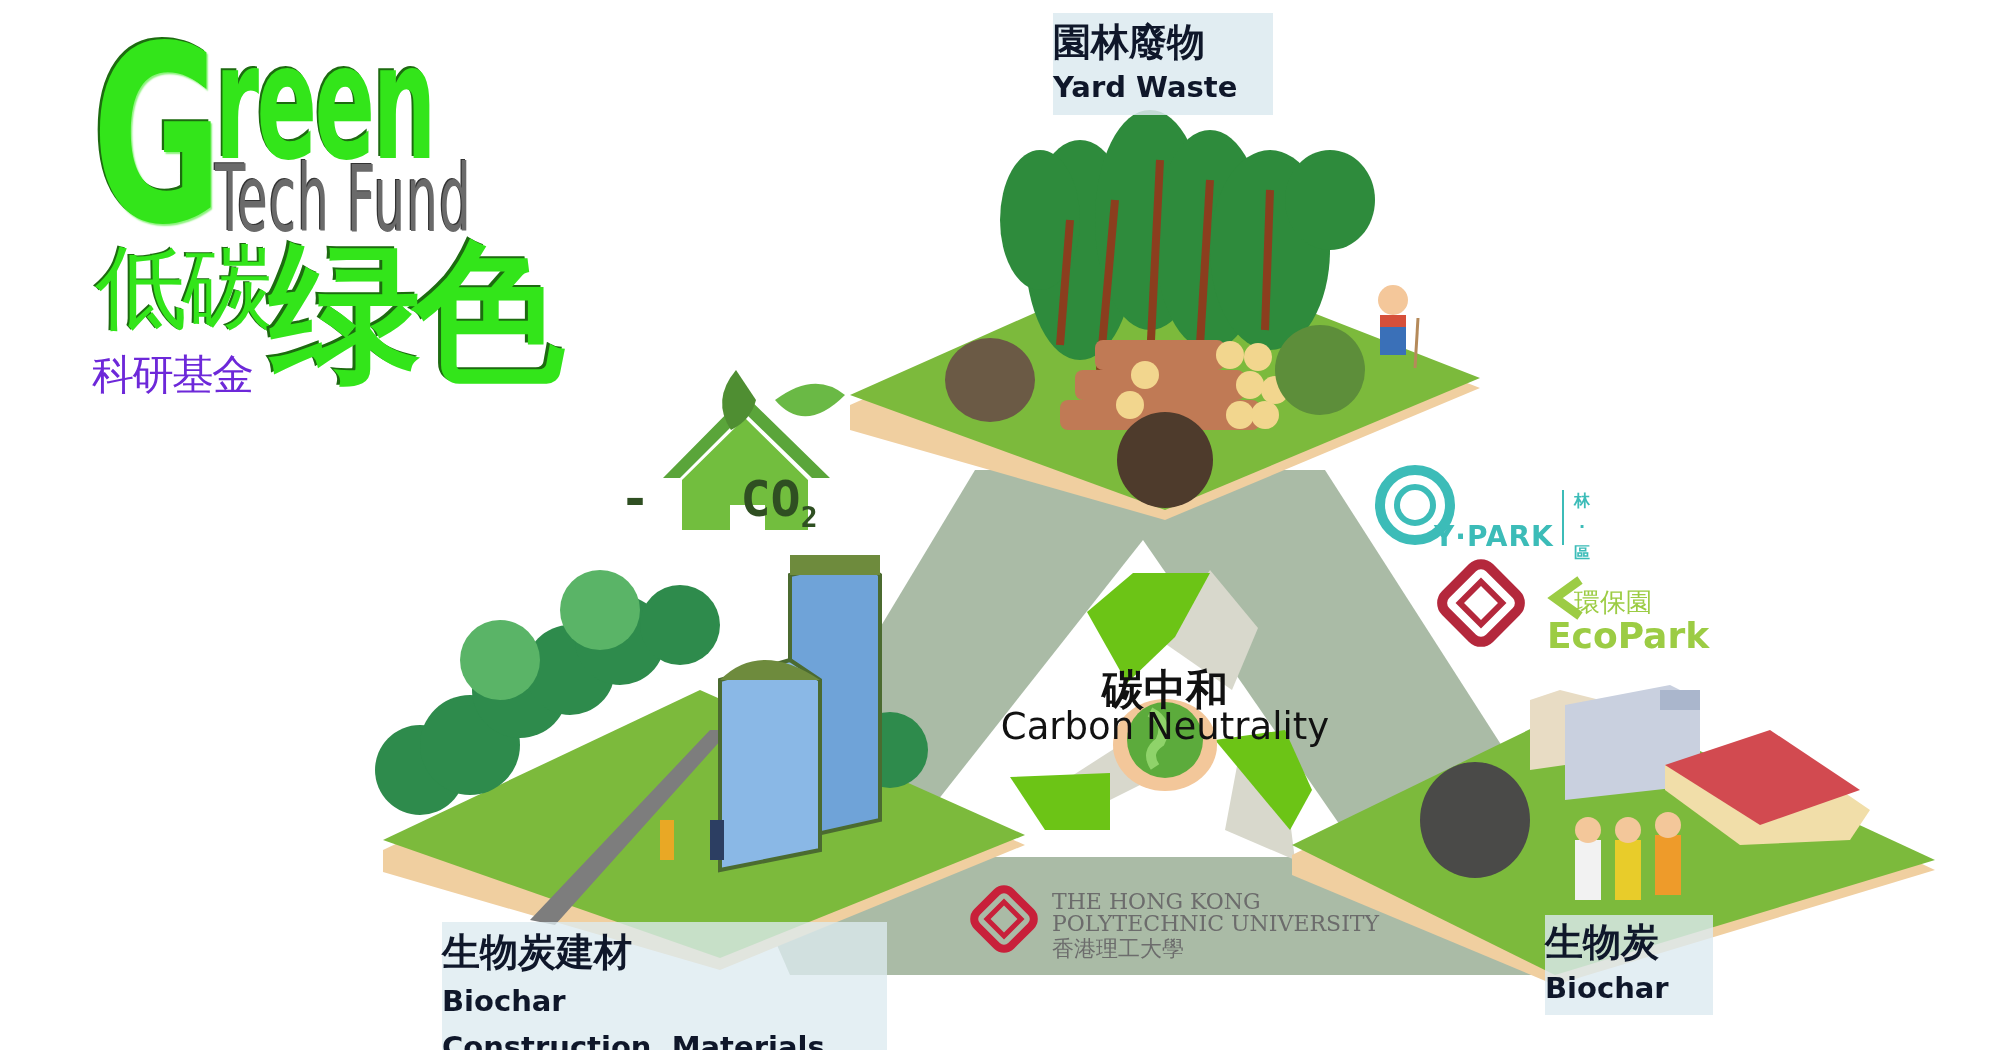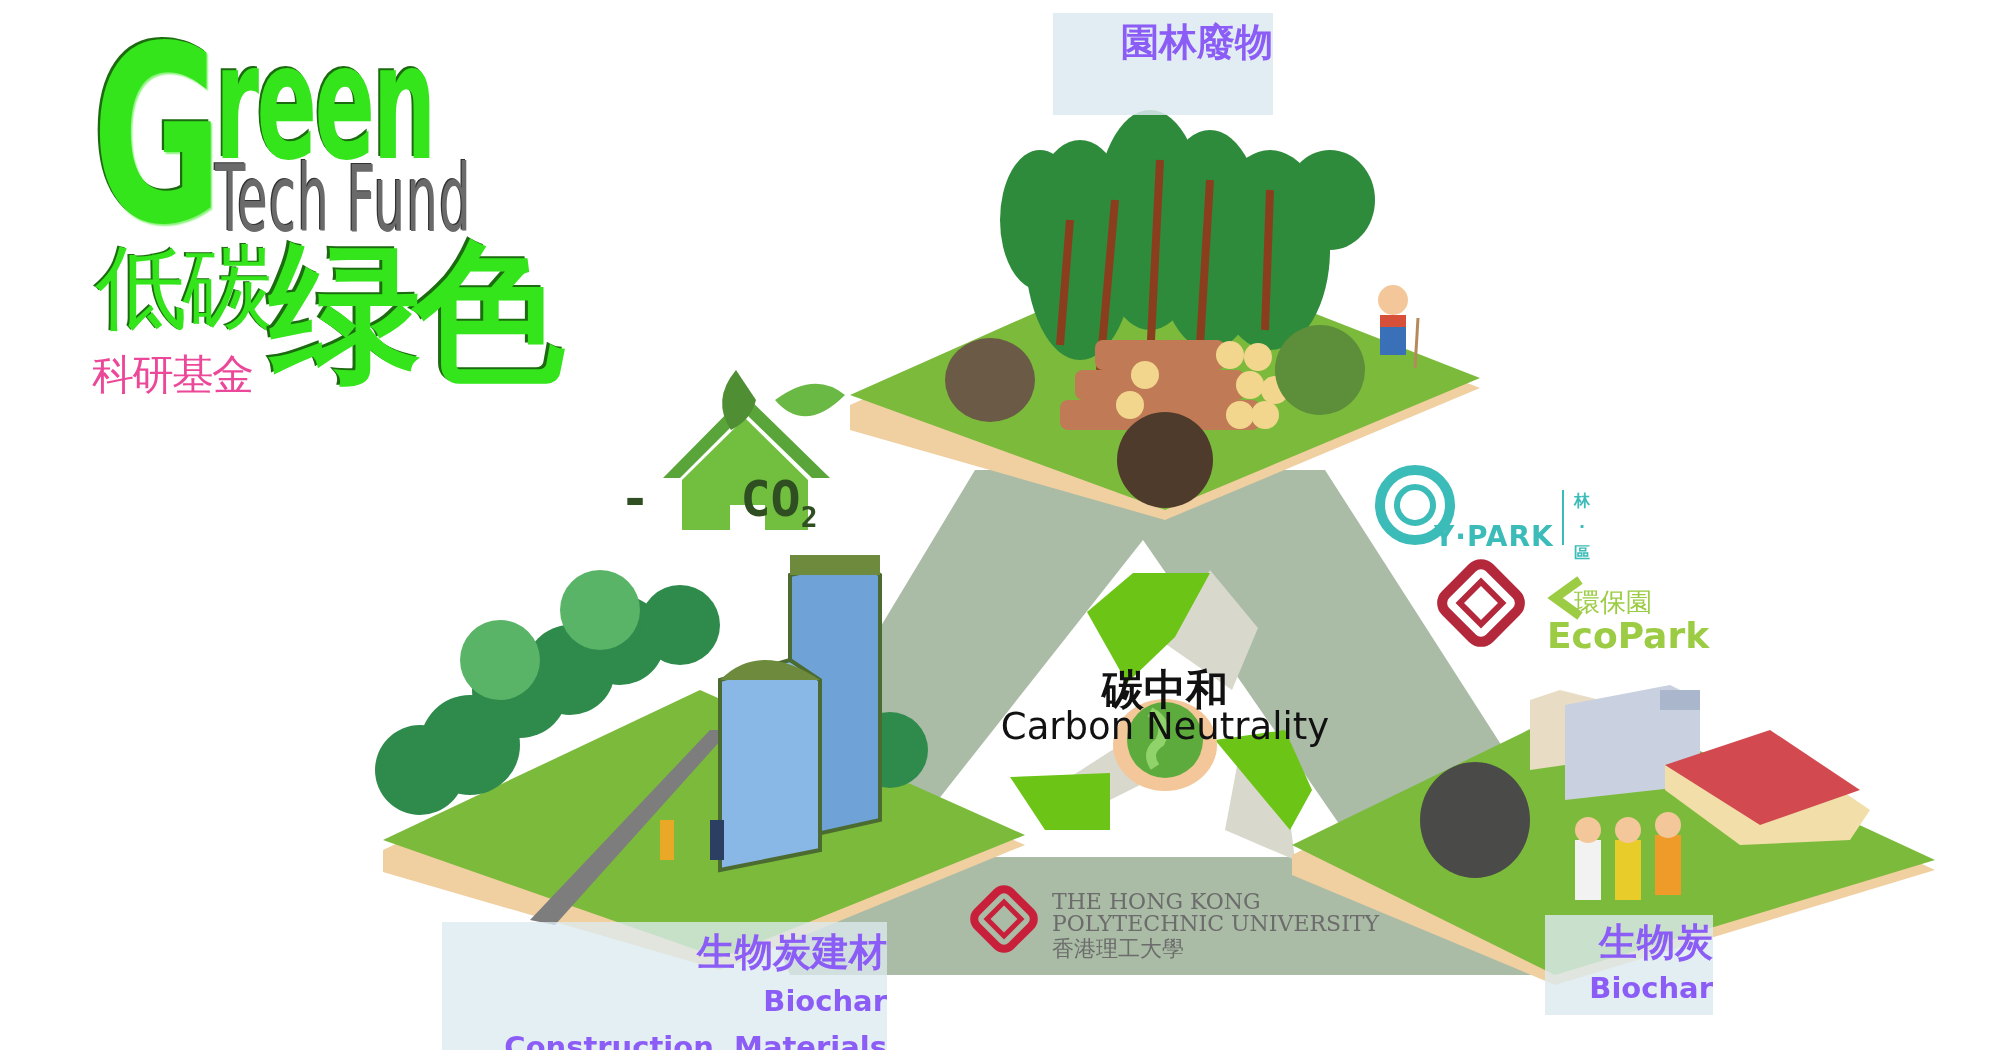--- a/index.html
+++ b/index.html
@@ -1,36 +1,36 @@
 <!DOCTYPE html>
 <html><head>
 <meta charset="utf-8">
 <style>
   html, body { margin:0; padding:0; background:#ffffff; }
   body { width:2000px; height:1050px; position:relative; overflow:hidden;
          font-family:"DejaVu Sans","Liberation Sans",sans-serif; }
   #scene { position:absolute; left:0; top:0; width:2000px; height:1050px; }
-  .label-box { position:absolute; background:rgba(220,234,240,0.85); text-align:right; color:#8b5cf6; }
+  .label-box { position:absolute; background:rgba(220,234,240,0.85); text-align:left; color:#0f172a; }
   .zh { font-weight:bold; font-family:"DejaVu Sans",sans-serif; }
   .en { font-weight:bold; font-family:"DejaVu Sans",sans-serif; }
   
   .logo-g { position:absolute; left:92px; top:22px; font-family:"DejaVu Sans Condensed","DejaVu Sans",sans-serif;
             font-weight:bold; color:#33e51a; font-size:245px; line-height:230px;
             text-shadow:-3px -2px 0 #1d6b10, 2px 2px 2px #8af37a; transform:scaleX(0.72); transform-origin:left top; }
   .logo-reen { position:absolute; left:215px; top:28px; font-weight:bold; color:#33e51a; font-size:160px; line-height:150px;
                letter-spacing:-4px; font-family:"DejaVu Sans Condensed","DejaVu Sans",sans-serif;
                text-shadow:-3px -2px 0 #1d6b10; transform:scaleX(0.62); transform-origin:left top; }
   .logo-tech { position:absolute; left:215px; top:160px; color:#6a6a6a; font-size:92px; line-height:80px;
                font-family:"DejaVu Sans Condensed","DejaVu Sans",sans-serif; transform:scaleX(0.6); transform-origin:left top;
                text-shadow:-2px -1px 0 #333; letter-spacing:2px; }
   .logo-zh1 { position:absolute; left:95px; top:238px; color:#33e51a; font-size:92px; line-height:100px; font-weight:normal;
               text-shadow:-2px -1px 0 #1d6b10; letter-spacing:-4px; }
   .logo-zh2 { position:absolute; left:262px; top:238px; color:#33e51a; font-size:152px; line-height:150px; font-weight:bold;
               text-shadow:-3px -2px 0 #1d6b10; letter-spacing:-8px;margin-left:7px; }
-  .logo-zh3 { position:absolute; left:92px; top:352px; color:#ec4899; font-size:42px; line-height:46px; letter-spacing:-2px; }
+  .logo-zh3 { position:absolute; left:92px; top:352px; color:#6d28d9; font-size:42px; line-height:46px; letter-spacing:-2px; }
   .center-zh { position:absolute; left:1040px; top:650px; width:250px; text-align:center; font-size:42px; font-weight:bold; color:#111;margin-top:12px; }
   .center-en { position:absolute; left:985px; top:705px; width:360px; text-align:center; font-size:37px; font-weight:normal; color:#111; }
   .yp-text { position:absolute; left:1434px; top:520px; color:#3cbcb8; font-weight:bold; font-size:28px; letter-spacing:1px; }
   .yp-zh { position:absolute; left:1572px; top:488px; color:#3cbcb8; font-size:16px; line-height:26px; width:20px; text-align:center; font-weight:bold; }
   .eco-zh { position:absolute; left:1574px; top:585px; color:#9ccc44; font-size:26px; font-weight:normal; }
   .eco-en { position:absolute; left:1547px; top:615px; color:#9ccc44; font-size:36px; font-weight:bold; }
   .polyu-1 { position:absolute; left:1052px; top:889px; color:#6c6c6c; font-family:"DejaVu Serif","Liberation Serif",serif; font-size:22px; letter-spacing:0px; }
   .polyu-2 { position:absolute; left:1052px; top:911px; color:#6c6c6c; font-family:"DejaVu Serif","Liberation Serif",serif; font-size:22px; }
   .polyu-3 { position:absolute; left:1052px; top:934px; color:#6c6c6c; font-family:Liberation Mono, monospace; font-size:22px; }
   .co2 { position:absolute; left:620px; top:470px; font-size:50px; font-weight:bold; color:#2f4f22; font-family:"DejaVu Sans Mono",monospace; }
@@ -192,20 +192,21 @@
   <div class="logo-tech">Tech Fund</div>
   <div class="logo-zh1">低碳</div>
   <div class="logo-zh2">绿色</div>
   <div class="logo-zh3">科研基金</div>
 </div>
 
 <div class="co2"><span>-</span>&nbsp;&nbsp;&nbsp;<span>CO</span><sub>2</sub></div>
 
 <div class="label-box" style="left:1053px;top:13px;width:220px;height:102px;">
   <div class="zh" style="font-size:38px;line-height:50px;margin-top:4px;">園林廢物</div>
+  <div class="en" style="font-size:29px;line-height:40px;">Yard Waste</div>
 </div>
 
 <div class="label-box" style="left:442px;top:922px;width:445px;height:153px;background:rgba(220,234,240,0.78);">
   <div class="zh" style="font-size:38px;line-height:52px;margin-top:4px;">生物炭建材</div>
   <div class="en" style="font-size:29px;line-height:46px;">Biochar</div>
   <div class="en" style="font-size:29px;line-height:46px;white-space:pre;">Construction  Materials</div>
 </div>
 
 <div class="label-box" style="left:1545px;top:915px;width:168px;height:100px;background:rgba(220,234,240,0.8);">
   <div class="zh" style="font-size:38px;line-height:50px;margin-top:2px;">生物炭</div>

